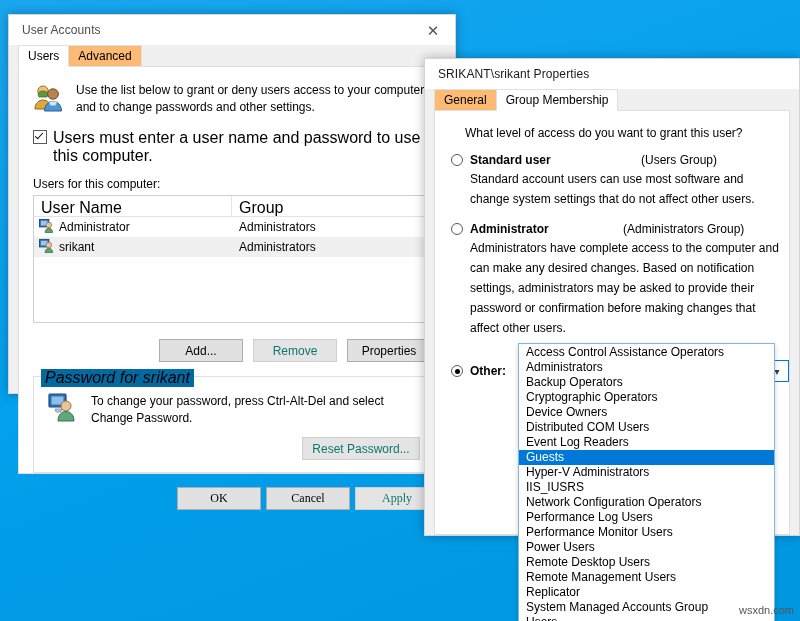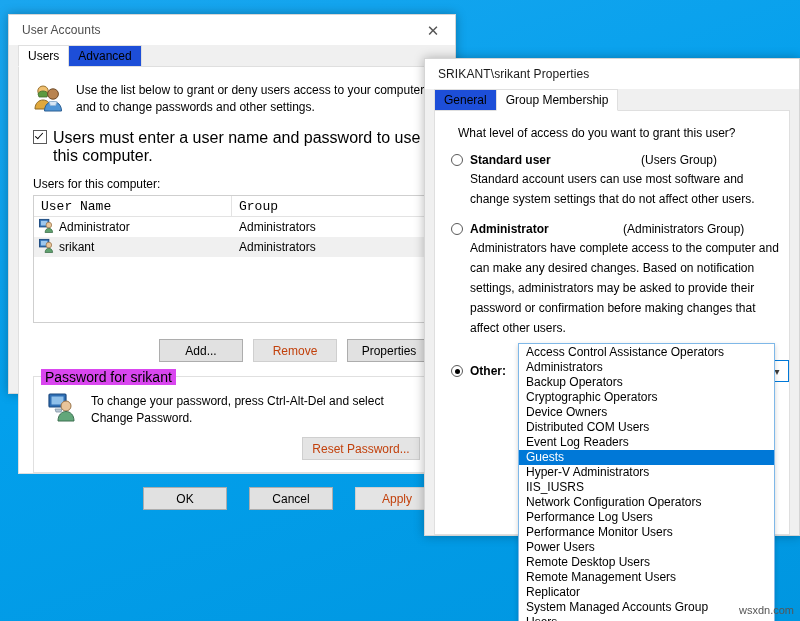--- a/index.html
+++ b/index.html
@@ -69,21 +69,21 @@
     content:"";
     position:absolute;
     left:0; right:0; bottom:0;
     height:1px;
     background:#dfdfdf;
   }
   .tab {
     font-size: 12px;
     padding: 3px 9px 3px 9px;
     border: 1px solid #dfdfdf;
-    background: #1d4ed8;
+    background: #fdba74;
     margin-right: -1px;
     position: relative;
     z-index: 1;
     color: #000;
     line-height: 14px;
   }
   .tab.active {
     background: #fff;
     border-bottom: 1px solid #fff;
     z-index: 3;
@@ -156,24 +156,23 @@
     box-sizing: border-box;
     overflow: hidden;
   }
   .lv-head {
     display: flex;
     height: 20px;
     border-bottom: 1px solid #e3e3e3;
     background: #fff;
   }
   .lv-head div {
-    font-size: 13px;
+    font-size: 16px;
     padding: 3px 12px 0 7px;
     box-sizing: border-box;
-    font-family: Liberation Mono, monospace;
   }
   .lv-head .c1 { width: 198px; border-right: 1px solid #e3e3e3; }
   .lv-head .c2 { flex: 1; }
   .lv-row {
     display: flex;
     height: 20px;
     align-items: center;
     font-size: 12px;
   }
   .lv-row.sel { background: #f0f0f0; }
@@ -202,59 +201,61 @@
     border: 1px solid #adadad;
     background: #e1e1e1;
     font-size: 12px;
     display: flex;
     align-items: center;
     justify-content: center;
     box-sizing: border-box;
     color: #000;
     padding: 8px 6px;
   }
-  .btn.disabled { color: #c2410c; background:#e4e4e4; border-color:#cfcfcf; }
+  .btn.disabled { color: #0f766e; background:#e4e4e4; border-color:#cfcfcf; }
 
   .groupbox {
     margin: 14px 14px 0 14px;
     border: 1px solid #e0e0e0;
     position: relative;
     padding: 14px 10px 12px 10px;
     box-sizing: border-box;
   }
   .groupbox > legend, .gb-title {
     position: absolute;
     top: -8px;
     left: 7px;
-    background: #d946ef;
+    background: #0369a1;
     padding: 0 4px;
-    font-size: 14px;
+    font-size: 16px;
+    font-style: italic;
   }
   .gb-content { display: flex; gap: 12px; padding-left: 3px; }
   .gb-content p { margin: 2px 0 0 0; line-height: 17px; }
 
   .dlg-footer {
     display: flex;
     justify-content: flex-end;
-    gap: 22px;
+    gap: 5px;
     padding: 13px 16px 0 0;
     flex: 0 0 auto;
+    font-family: Liberation Serif, serif;
   }
 
   
   #win-props {
     left: 424px;
     top: 58px;
     width: 376px;
     height: 478px;
     display: flex;
     flex-direction: column;
   }
   #pr-tabbody { flex: 1; }
-  .q-label { padding: 15px 0 0 23px; font-size: 12px; }
+  .q-label { padding: 15px 0 0 30px; font-size: 12px; }
 
   .radio-opt { padding: 13px 0 0 16px; }
   .radio-line {
     display: flex;
     align-items: center;
     position: relative;
   }
   .rb {
     width: 12px; height: 12px;
     border: 1px solid #5a5a5a;

